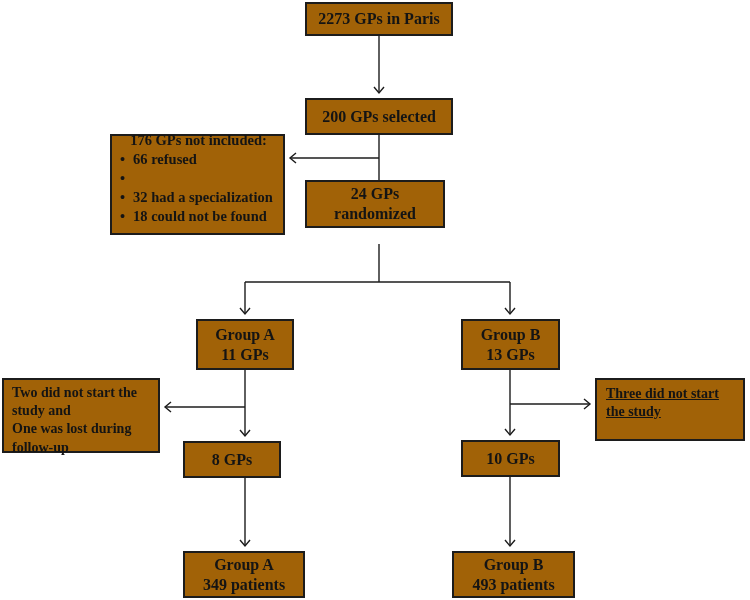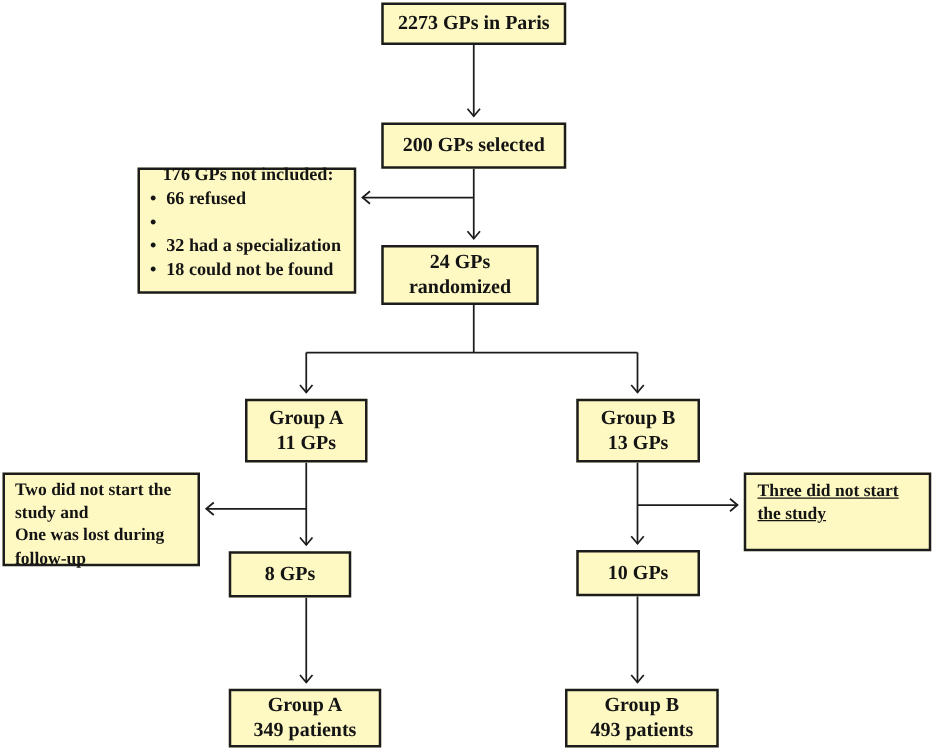--- a/index.html
+++ b/index.html
@@ -14,36 +14,36 @@
     overflow: hidden;
   }
   svg.connectors {
     position: absolute;
     left: 0; top: 0;
     width: 750px; height: 600px;
   }
   .box {
     position: absolute;
     border: 2px solid #1c1c1c;
-    background: #fef9c3;
+    background: #a16207;
     box-sizing: border-box;
     display: flex;
     flex-direction: column;
     align-items: center;
     justify-content: center;
     text-align: center;
     font-size: 16px;
     line-height: 1.22;
   }
   .box .line { display: block; }
 
   
   .b-paris      { left: 305px; top: 2px;   width: 148px; height: 34px; }
   .b-selected   { left: 305px; top: 98px;  width: 148px; height: 37px; }
-  .b-randomized { left: 305px; top: 196px; width: 126px; height: 48px; }
+  .b-randomized { left: 305px; top: 180px; width: 140px; height: 48px; }
 
   
   .b-notincluded {
     left: 110px; top: 134px; width: 175px; height: 101px;
     align-items: stretch; justify-content: center;
     text-align: left; font-size: 14.5px; line-height: 1.32;
     padding: 4px 6px 16px 8px;
   }
   .b-notincluded .title { text-align: center; }
   .bullet-row { display: flex; }

